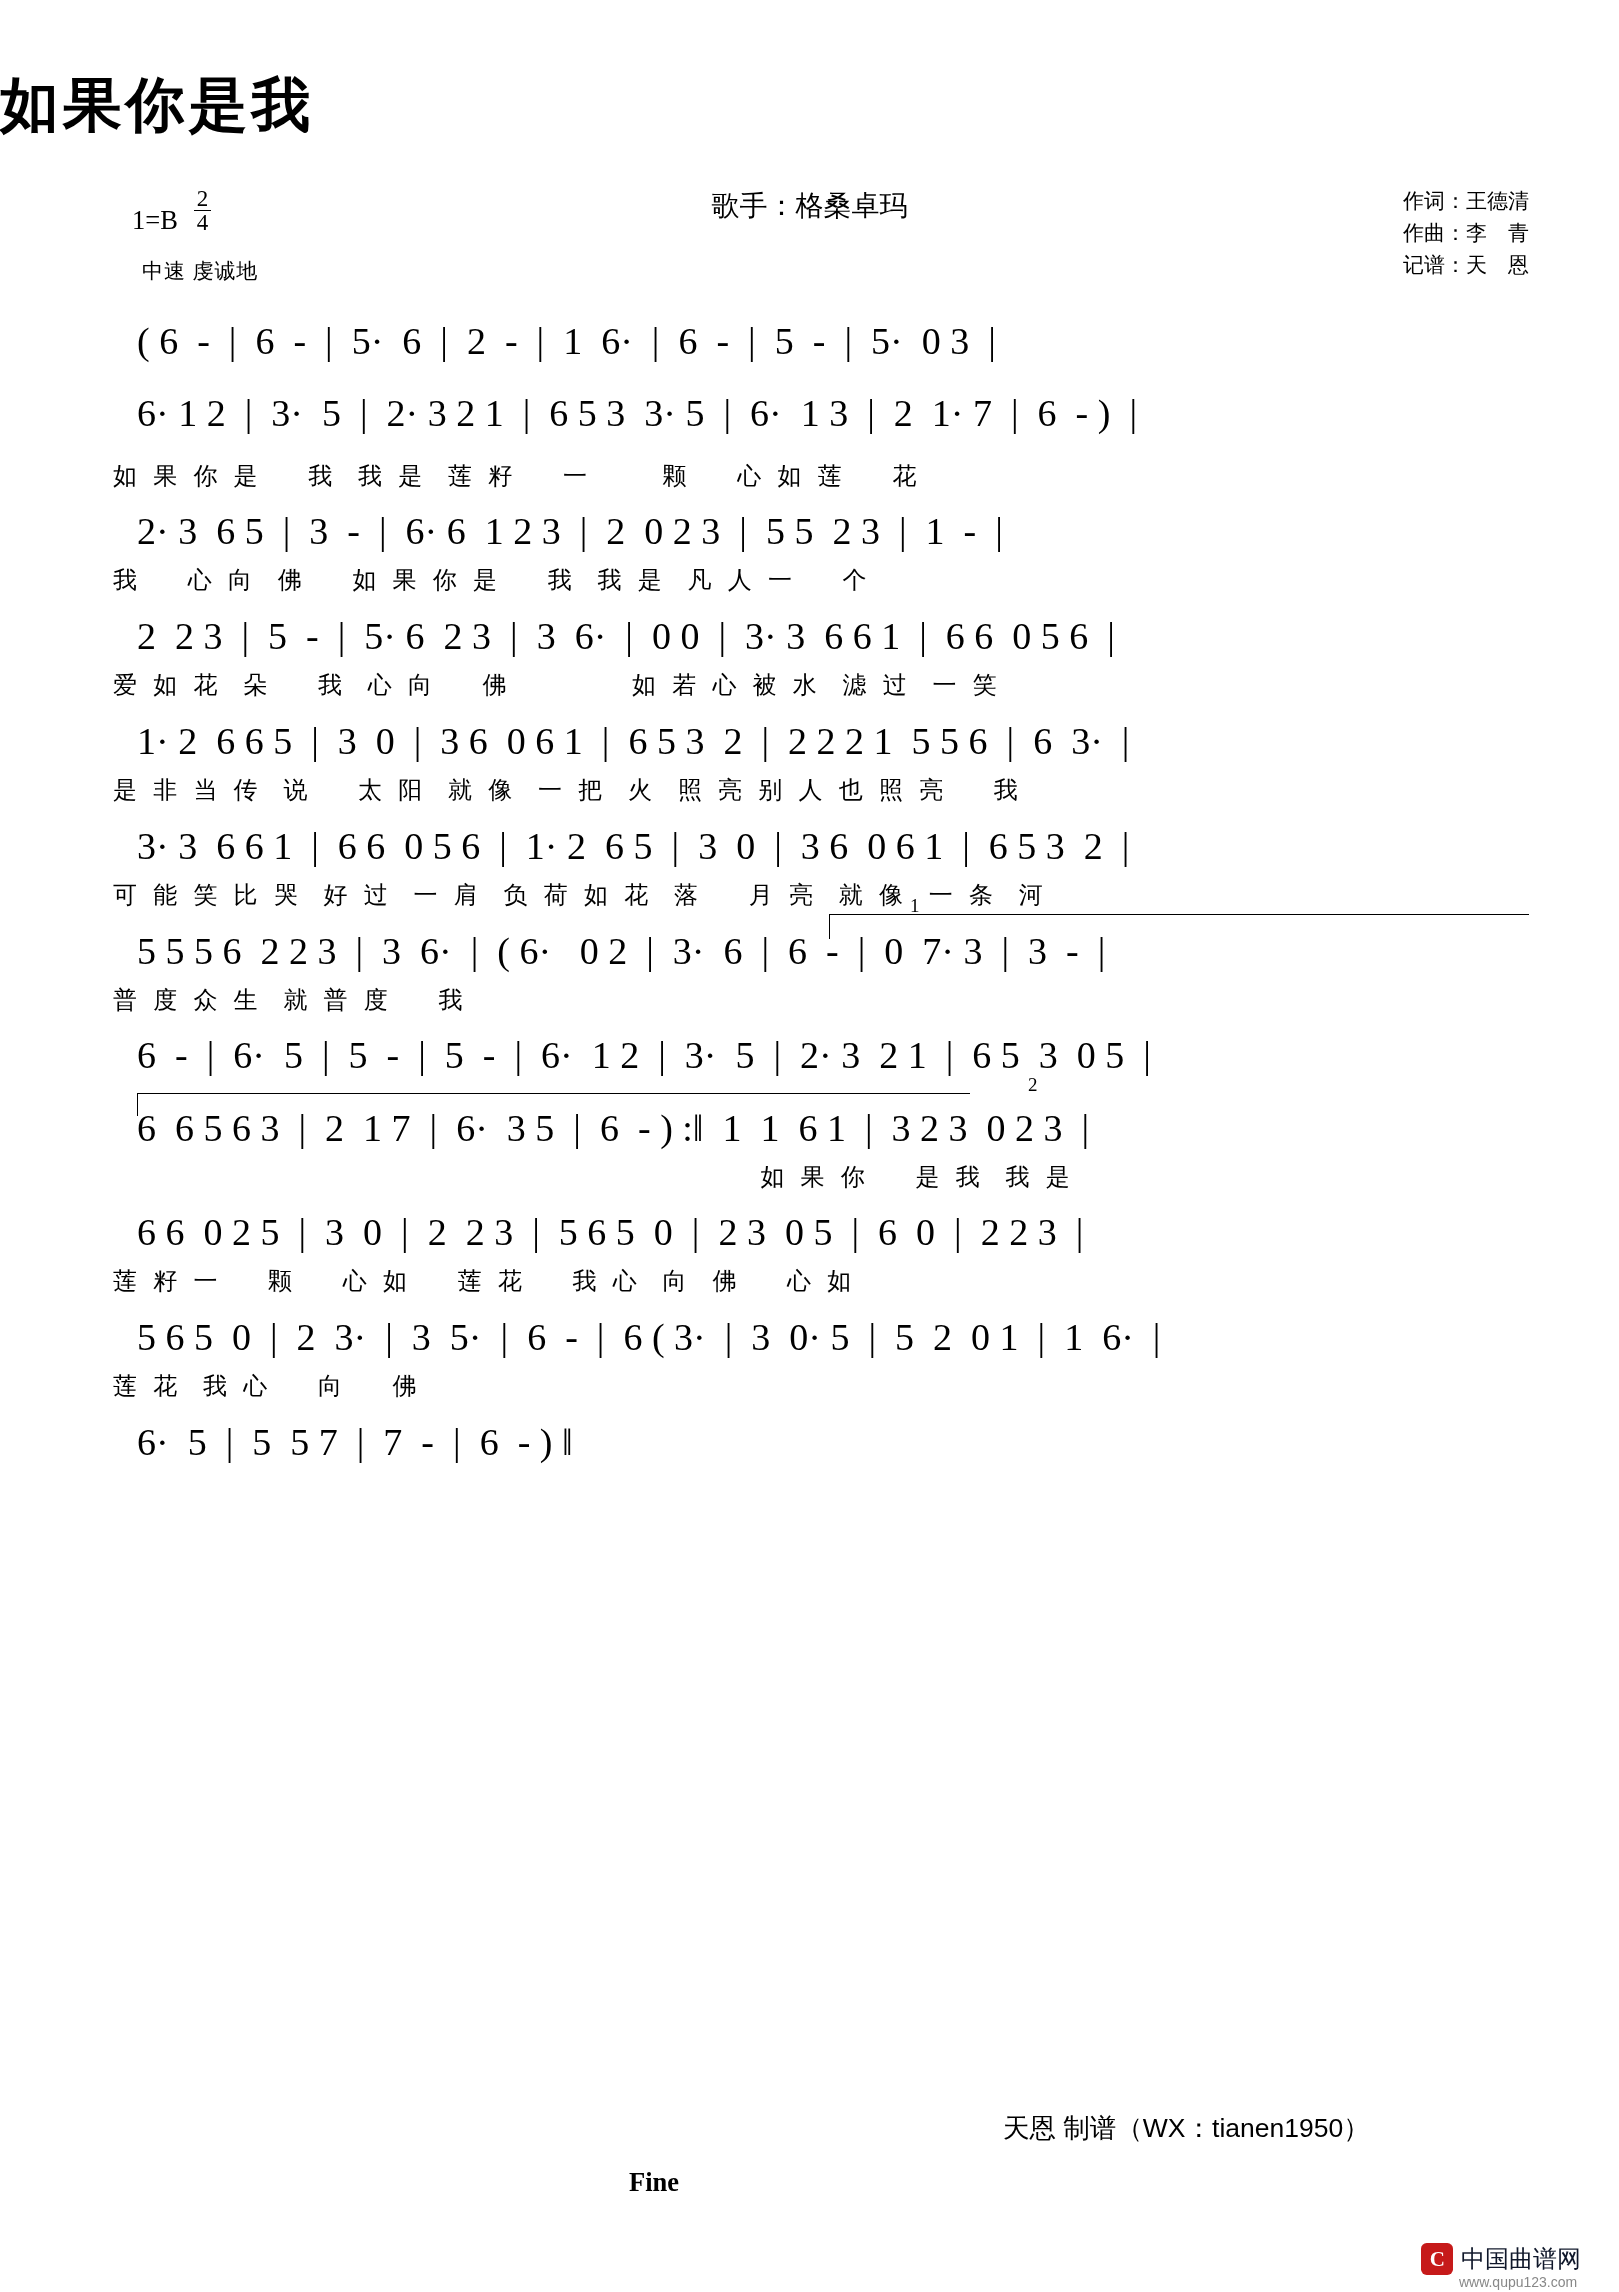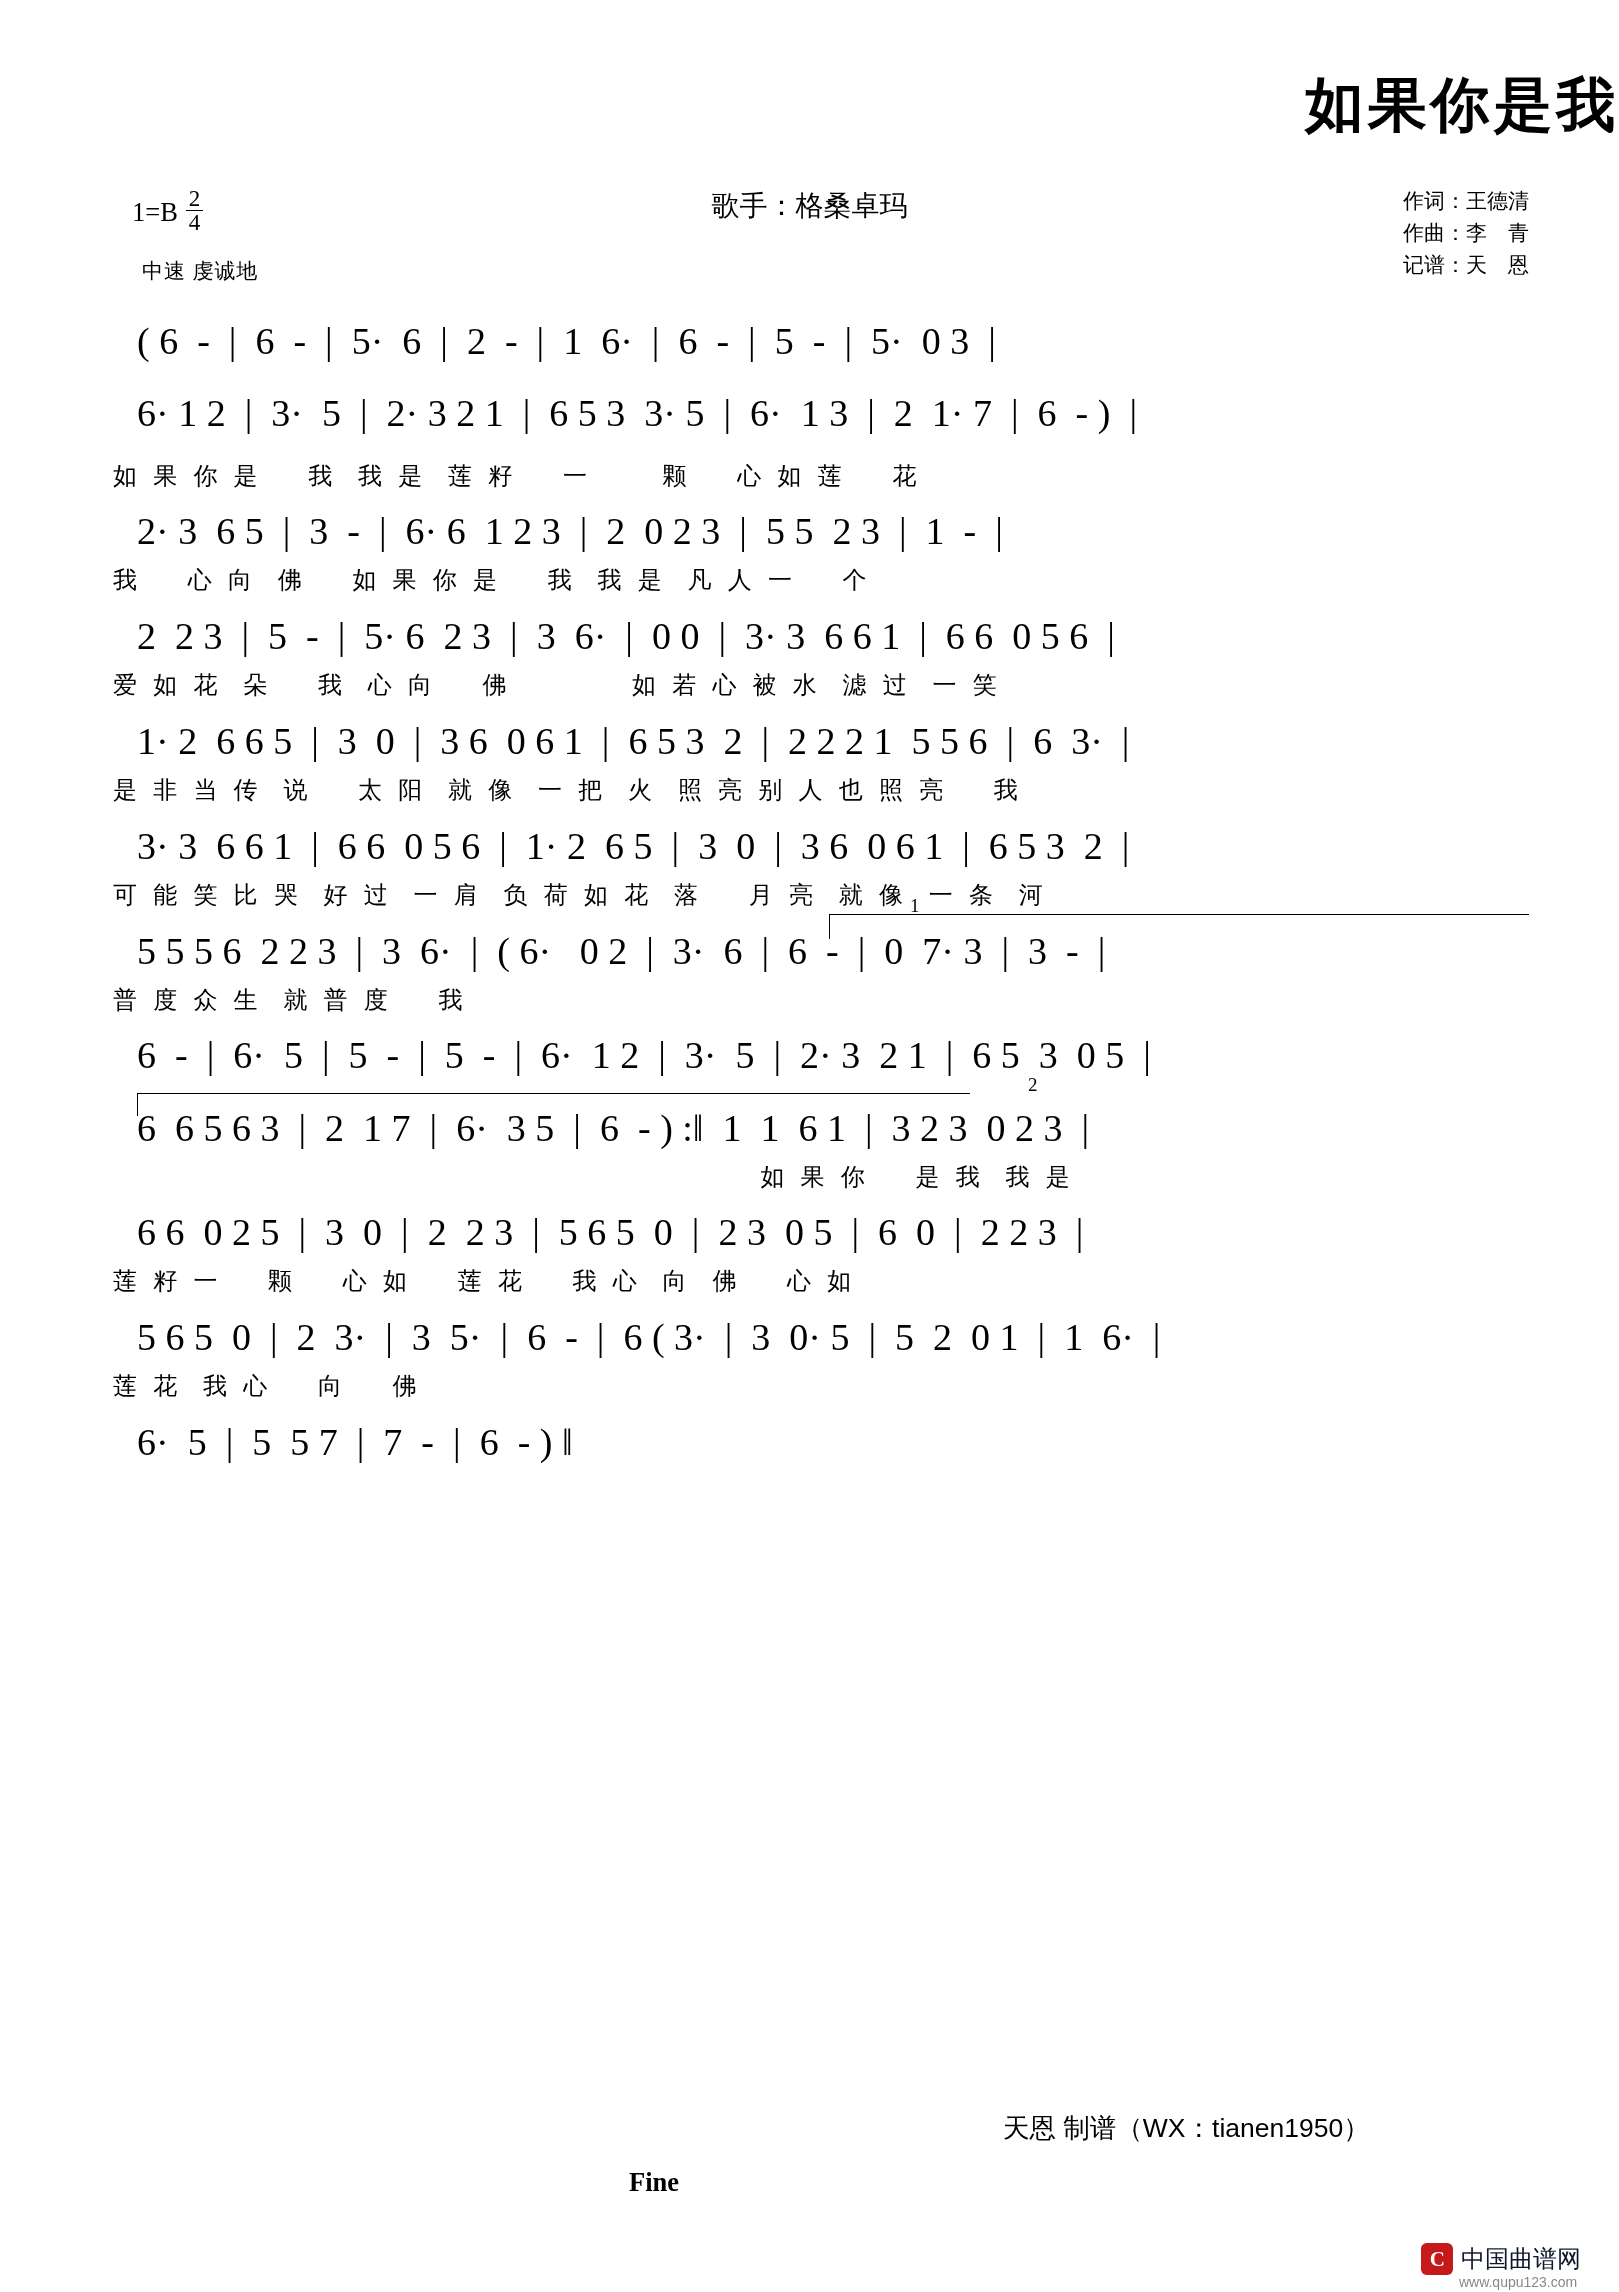--- a/index.html
+++ b/index.html
@@ -8,32 +8,32 @@
     background:#ffffff;
     font-family:"Liberation Serif", serif;
     color:#000;
     position:relative;
     overflow:hidden;
   }
   .sheet{position:absolute;left:0;top:0;width:1619px;height:2292px;}
 
   
   .title{
-    position:absolute;top:66px;left:0;width:1619px;text-align:right;
+    position:absolute;top:66px;left:0;width:1619px;text-align:left;
     font-size:59px;font-weight:bold;letter-spacing:3.8px;
     font-family:"Liberation Sans", sans-serif;
   }
   .singer{
     position:absolute;top:187px;left:0;width:1619px;text-align:center;
     font-size:28px;font-family:"Liberation Sans", sans-serif;
   }
   .keysig{
     position:absolute;left:132px;top:189px;
     font-size:26.5px;font-family:"Liberation Serif", serif;
-    display:flex;align-items:center;gap:8px;
+    display:flex;align-items:flex-end;gap:16px;
   }
   .frac{display:inline-flex;flex-direction:column;line-height:1;font-size:23px;align-items:center;
         position:relative;top:-1.9px;}
   .frac .num{border-bottom:1.9px solid #000;padding:0 2.8px;}
   .tempo{
     position:absolute;left:121px;top:257px;font-size:21px;
     font-family:"Liberation Sans", sans-serif;letter-spacing:0.9px;margin-left:21px;
   }
   .credits{
     position:absolute;right:90px;top:185px;text-align:left;

